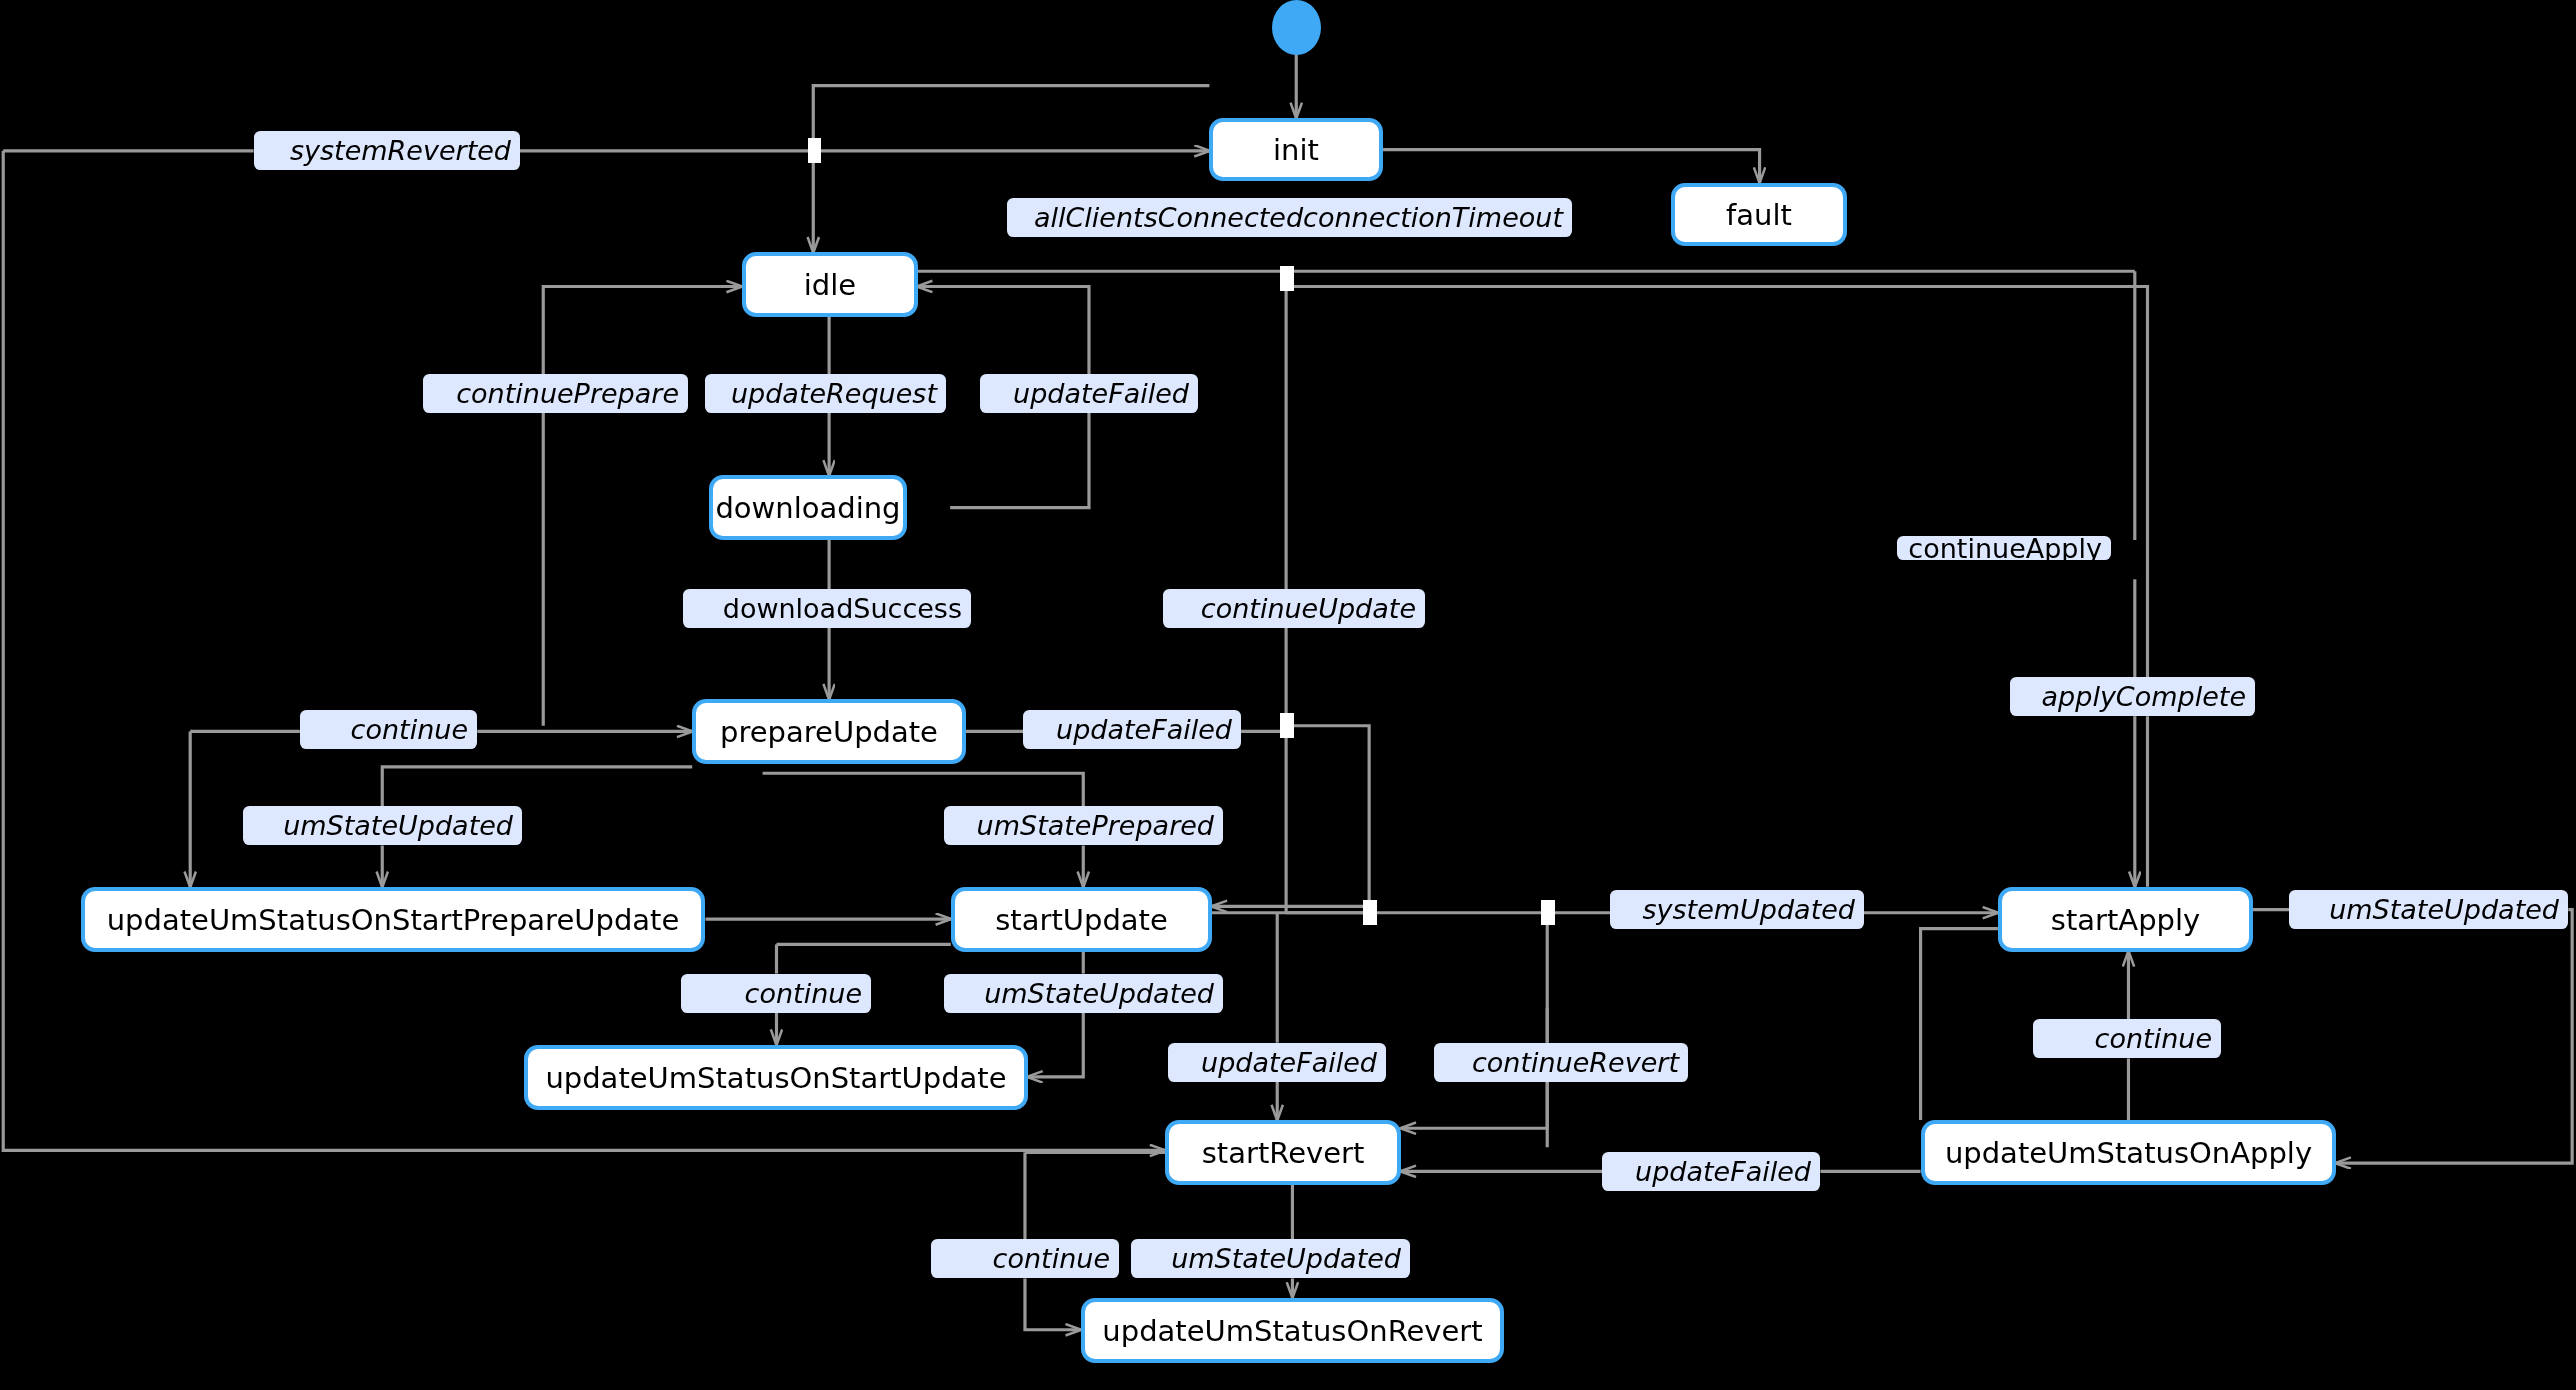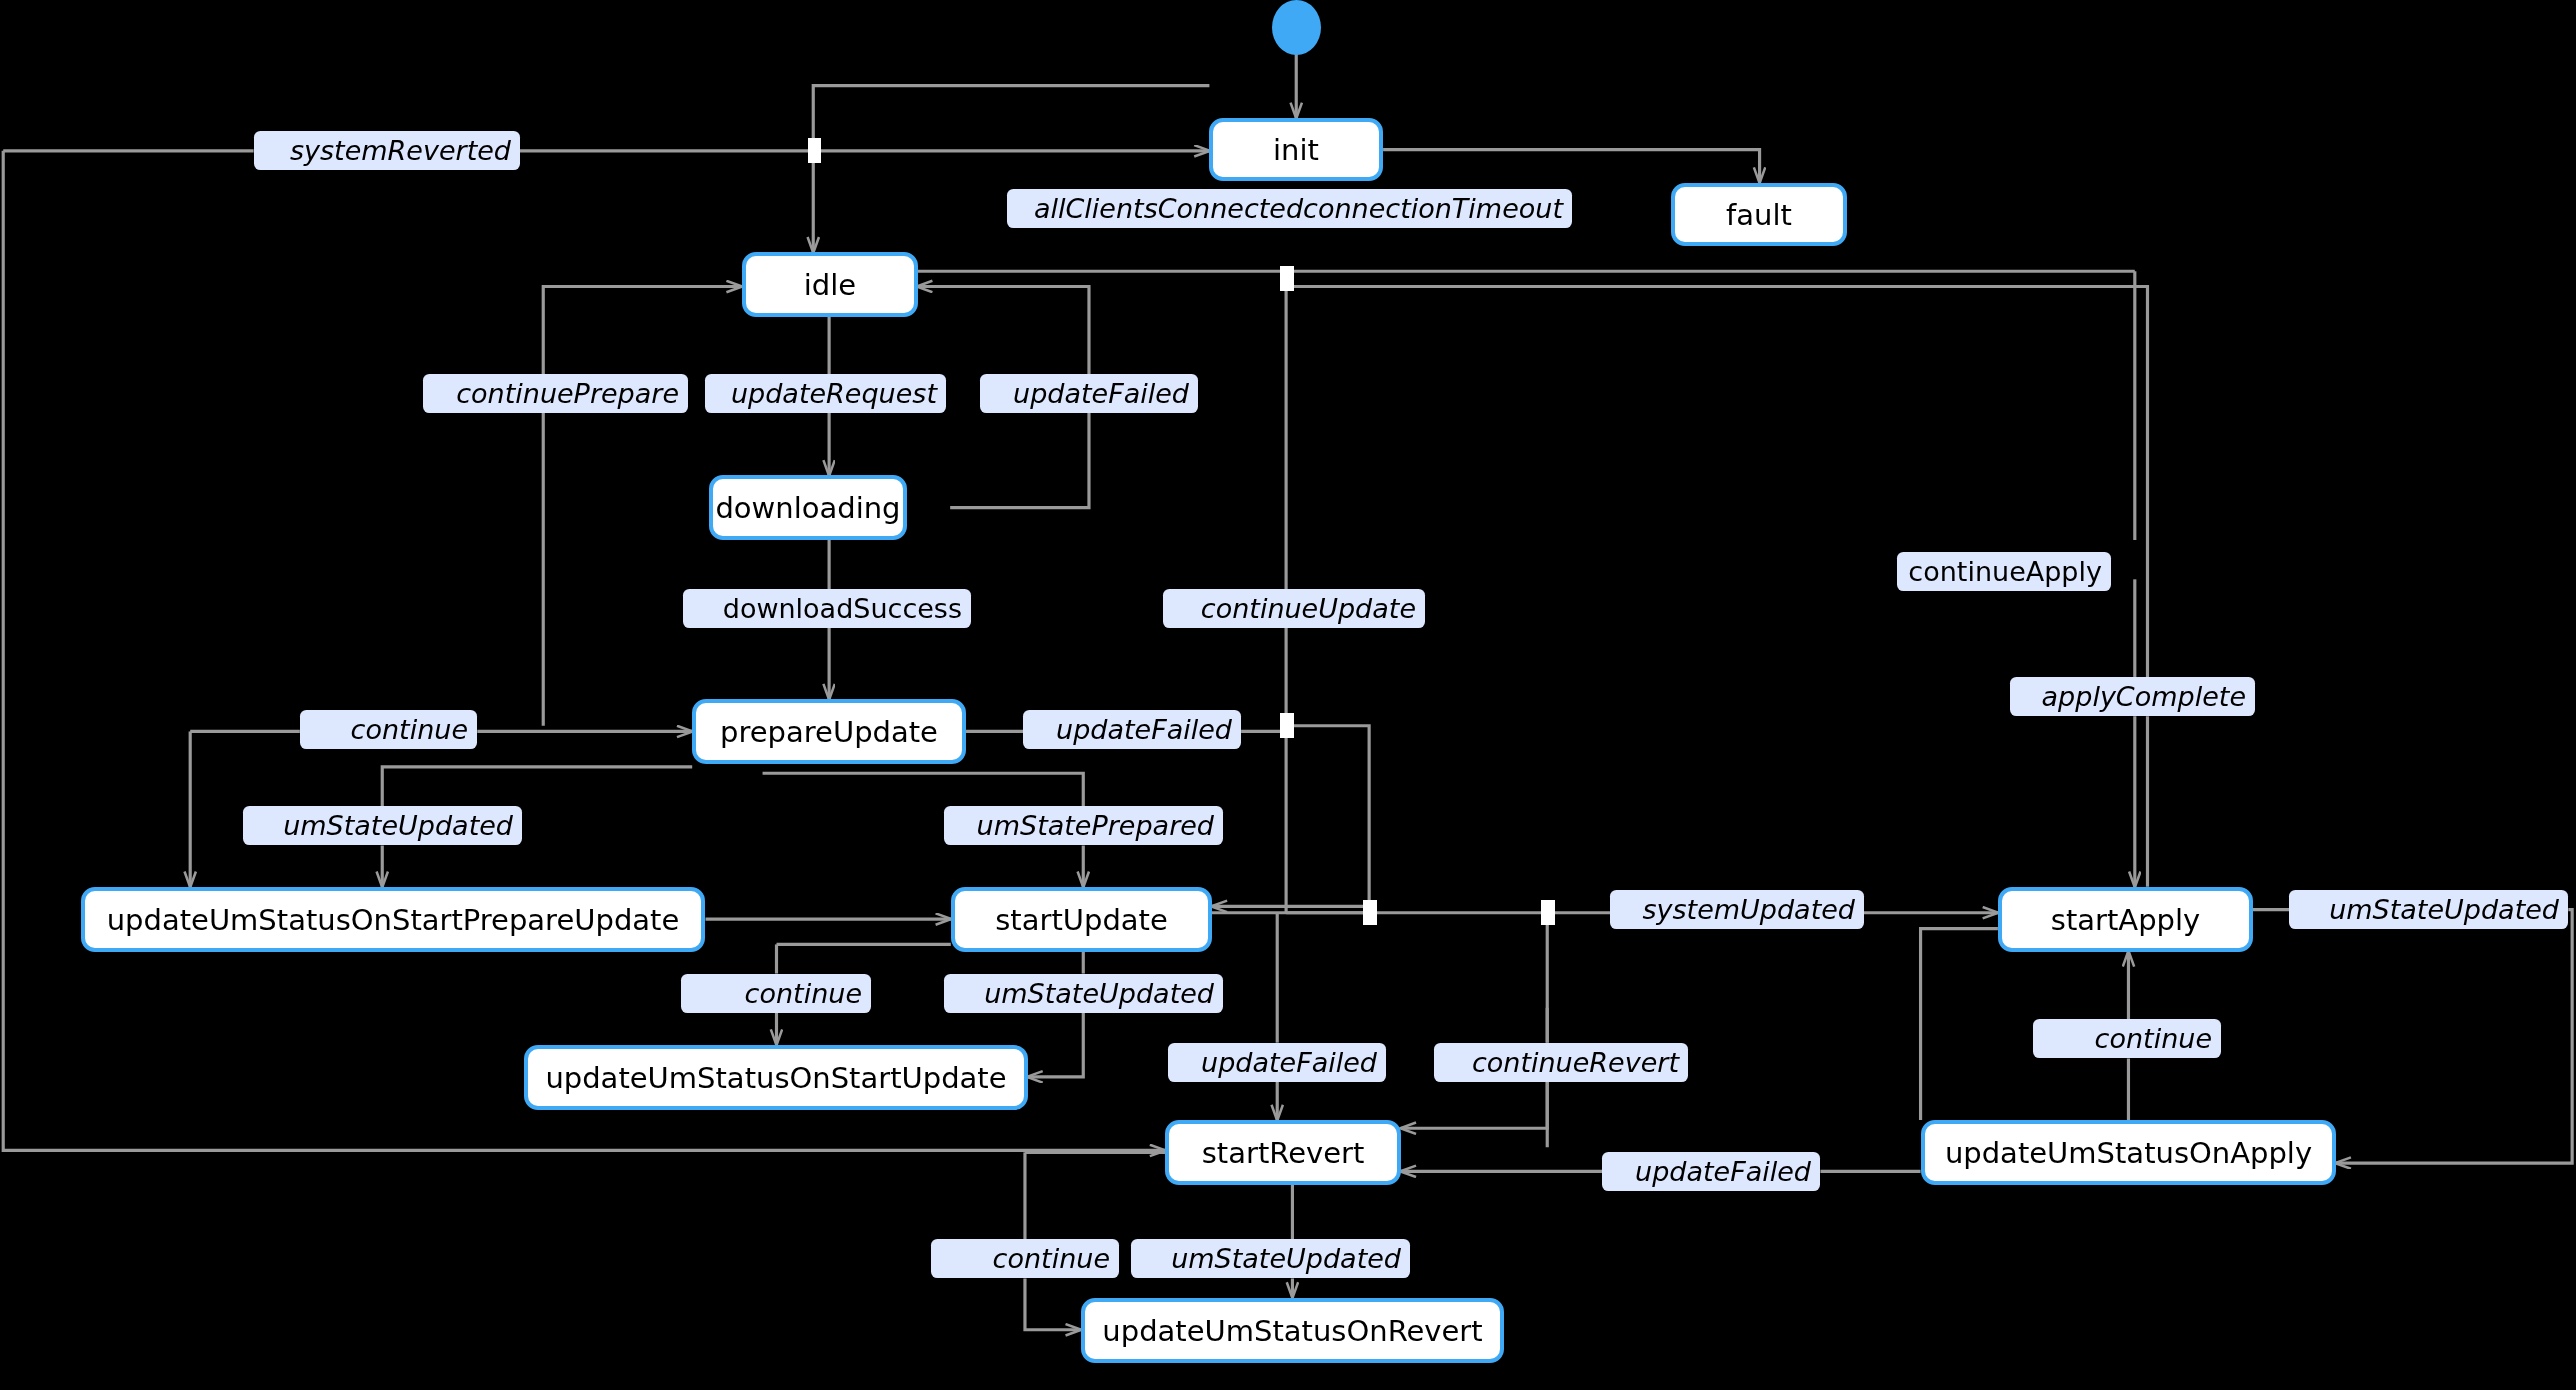--- a/index.html
+++ b/index.html
@@ -169,21 +169,21 @@
     </div>
 
   <div class="state" style="left:1921px;top:1120px;width:415px;height:65px;">
     <span>updateUmStatusOnApply</span>
     </div>
 
   <div class="lbl" style="left: 254px; top: 131px; width: 266px; height: 39px; font-style: italic;">
     <span>systemReverted</span>
     </div>
 
-  <div class="lbl" style="left: 1007px; top: 189px; width: 565px; height: 39px; font-style: italic;">
+  <div class="lbl" style="left: 1007px; top: 198px; width: 565px; height: 39px; font-style: italic;">
     <span>allClientsConnectedconnectionTimeout</span>
     </div>
 
   <div class="lbl" style="left: 423px; top: 374px; width: 265px; height: 39px; font-style: italic;">
     <span>continuePrepare</span>
     </div>
 
   <div class="lbl" style="left: 705px; top: 374px; width: 241px; height: 39px; font-style: italic;">
     <span>updateRequest</span>
     </div>
@@ -193,21 +193,21 @@
     </div>
 
   <div class="lbl plain" style="left: 683px; top: 589px; width: 288px; height: 39px; font-style: normal; padding-left: 15px;">
     <span>downloadSuccess</span>
     </div>
 
   <div class="lbl" style="left: 1163px; top: 589px; width: 262px; height: 39px; font-style: italic;">
     <span>continueUpdate</span>
     </div>
 
-  <div class="lbl plain" style="left: 1897px; top: 552px; width: 214px; height: 39px; font-style: normal;">
+  <div class="lbl plain" style="left: 1897px; top: 536px; width: 214px; height: 24px; font-style: normal;">
     <span>continueApply</span>
     </div>
 
   <div class="lbl" style="left: 2010px; top: 677px; width: 245px; height: 39px; font-style: italic;">
     <span>applyComplete</span>
     </div>
 
   <div class="lbl" style="left: 300px; top: 710px; width: 177px; height: 39px; font-style: italic;">
     <span>continue</span>
     </div>

